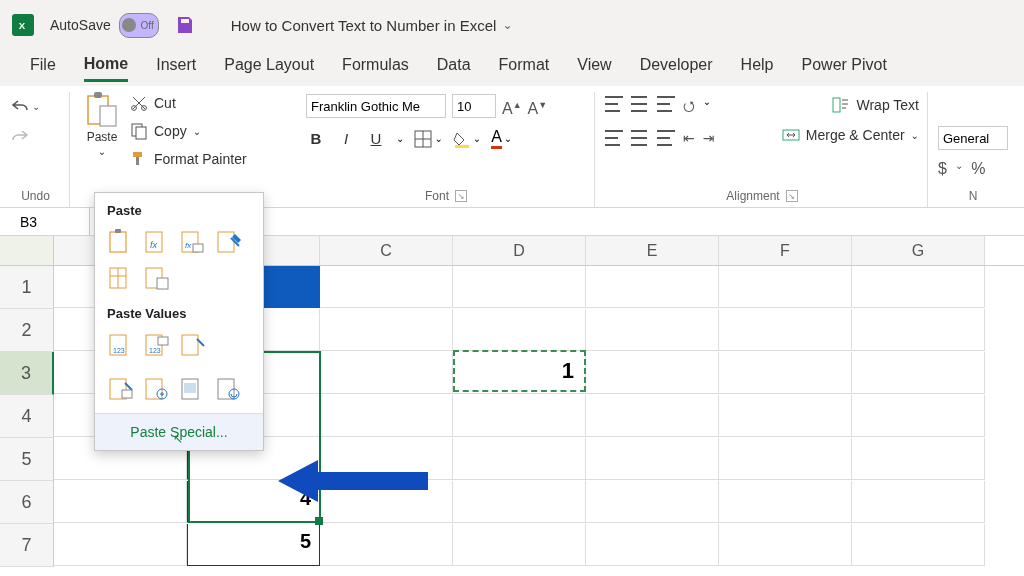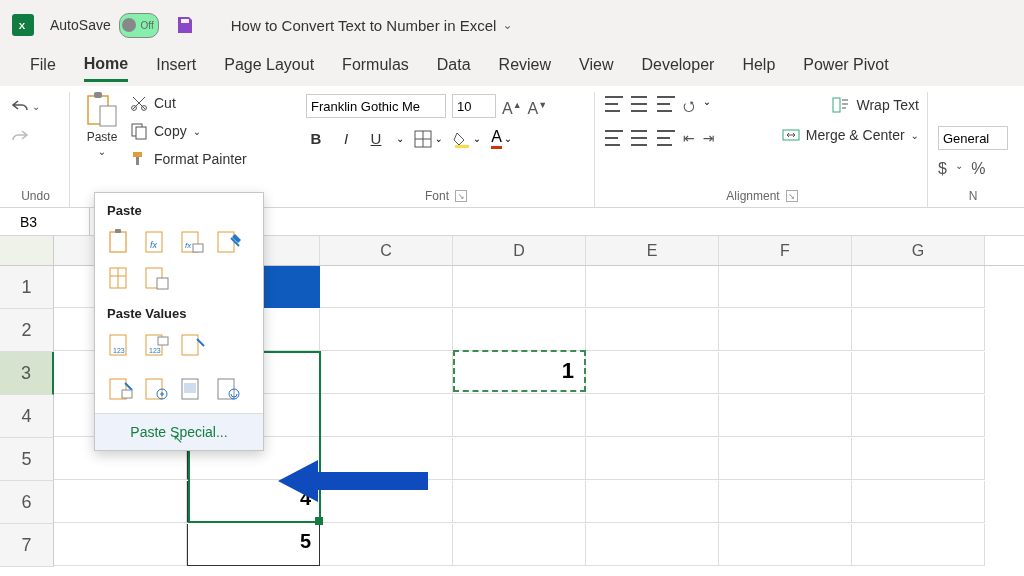--- a/index.html
+++ b/index.html
@@ -3,21 +3,21 @@
 <meta charset="utf-8">
 <style>
   * { box-sizing: border-box; margin: 0; padding: 0; font-family: "Segoe UI", Arial, sans-serif; }
   body { width: 1024px; height: 576px; background: #f3f2f1; overflow: hidden; position: relative; }
 
   
   .titlebar { height: 50px; display: flex; align-items: center; gap: 16px; padding: 0 12px; }
   .app-icon { width: 22px; height: 22px; background: #107c41; display: flex; align-items: center; justify-content: center; border-radius: 3px; }
   .app-icon svg { width: 14px; height: 14px; }
   .autosave { display: flex; align-items: center; gap: 8px; font-size: 14px; color: #333; }
-  .toggle { width: 40px; height: 25px; border: 1px solid #888; border-radius: 10px; position: relative; background: #86efac; display: flex; align-items: center; }
+  .toggle { width: 40px; height: 25px; border: 1px solid #888; border-radius: 10px; position: relative; background: #c4b5fd; display: flex; align-items: center; }
   .toggle-knob { width: 14px; height: 14px; border-radius: 50%; background: #888; margin-left: 2px; }
   .toggle-label { font-size: 10px; position: absolute; right: 4px; color: #666; }
   .save-icon { width: 20px; height: 20px; color: #8a48c9; }
   .doc-title { font-size: 15px; color: #333; display: flex; align-items: center; gap: 6px; margin-left: 20px; }
   .chev { font-size: 12px; color: #666; }
 
   
   .tabs { height: 36px; display: flex; align-items: center; gap: 28px; padding: 0 18px 0 30px; font-size: 16px; color: #333; }
   .tab { cursor: default; padding-bottom: 6px; }
   .tab.active { border-bottom: 3px solid #107c41; font-weight: 600; }
@@ -129,21 +129,21 @@
   </div>
 </div>
 
 <div class="tabs">
   <span class="tab">File</span>
   <span class="tab active">Home</span>
   <span class="tab">Insert</span>
   <span class="tab">Page Layout</span>
   <span class="tab">Formulas</span>
   <span class="tab">Data</span>
-  <span class="tab">Review</span>
+  <span class="tab">Format</span>
   <span class="tab">View</span>
   <span class="tab">Developer</span>
   <span class="tab">Help</span>
   <span class="tab">Power Pivot</span>
 </div>
 
 <div class="ribbon">
 
   <div class="group" style="width:60px">
     <div class="undo-col">

